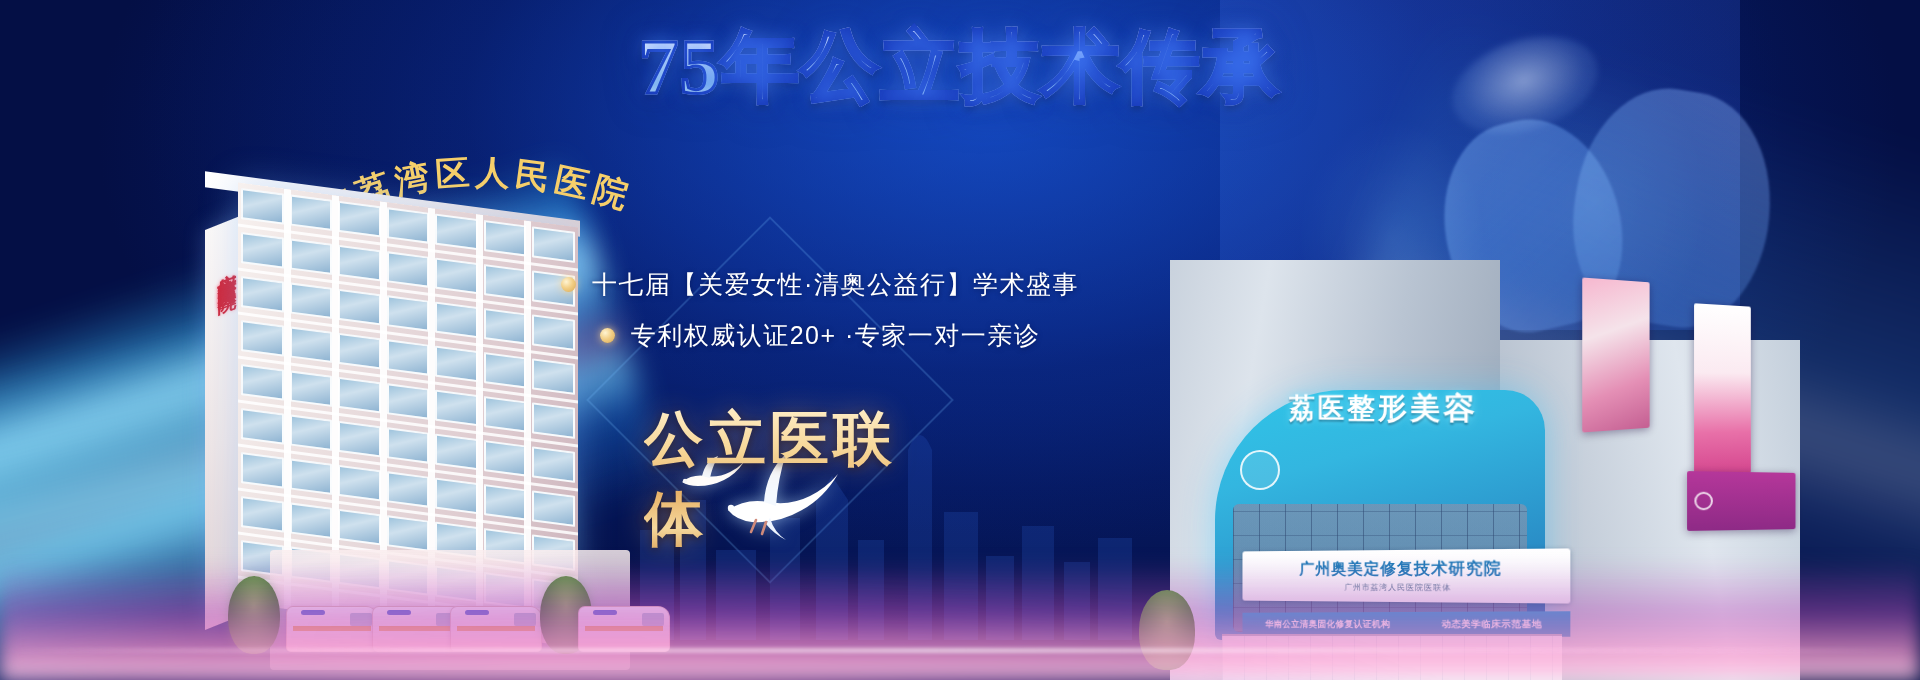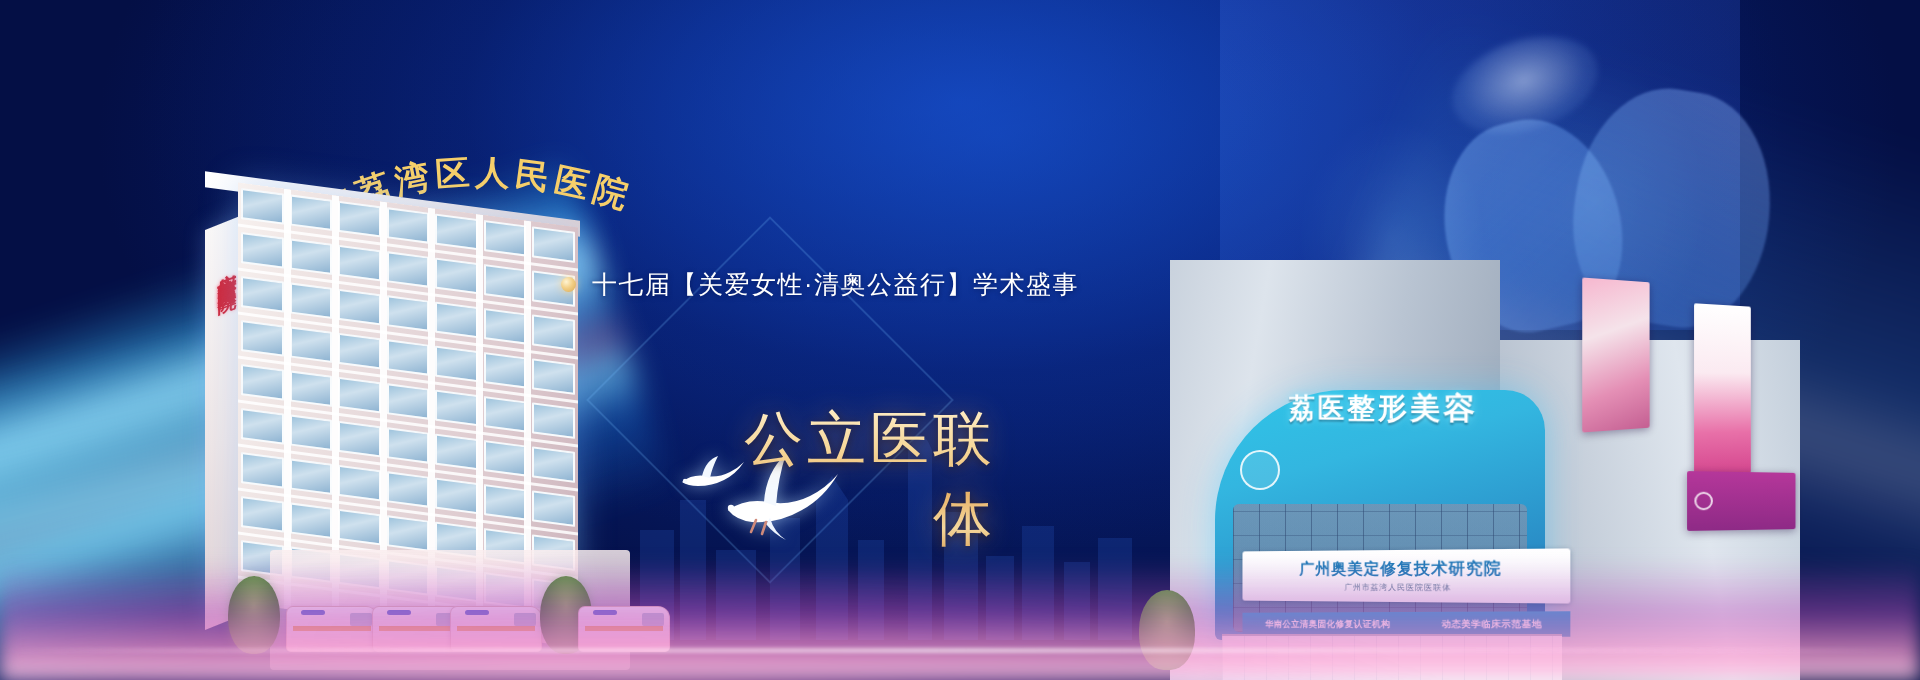--- a/index.html
+++ b/index.html
@@ -282,24 +282,24 @@
     letter-spacing:1.5px;white-space:nowrap;
     text-shadow:0 1px 5px rgba(5,20,80,.8);
   }
   .bdot{
     width:15px;height:15px;border-radius:50%;flex:0 0 auto;
     background:radial-gradient(circle at 35% 32%, #fff4d2 0%, #f2cf86 45%, #d8a752 100%);
     box-shadow:0 0 9px rgba(255,215,140,.8);
   }
 
   .gold-title{
-    position:absolute;left:696px;top:400px;width:300px;
-    text-align:right;
+    position:absolute;left:644px;top:400px;width:300px;
+    text-align:left;
     font-family:"Liberation Serif","DejaVu Serif",serif;
-    font-size:59px;font-weight:400;letter-spacing:4px;
+    font-size:59px;font-weight:700;letter-spacing:4px;
     background:linear-gradient(180deg,#fff0cd 0%,#f7d89a 30%,#e8b268 58%,#f5d79c 80%,#d79a4e 100%);
     -webkit-background-clip:text;background-clip:text;color:transparent;
     filter:drop-shadow(0 2px 4px rgba(50,20,0,.55)) drop-shadow(0 0 14px rgba(255,190,110,.35));
     pointer-events:none;
   }
 </style>
 </head>
 <body>
 
 <div id="banner">
@@ -504,24 +504,29 @@
       <span class="t"></span>
     </div>
     <div class="rb-tree"></div>
   </div>
 
   <div class="glow-bottom"></div>
   <div class="glow-bottom2"></div>
   <div class="horizon"></div>
 
   <div class="headline">
+    <div class="hl-line hl1">75年公立技术传承</div>
   </div>
 
   <div class="bullets">
     <div class="bullet">
       <span class="bdot"></span>
       <span>十七届【关爱女性·清奥公益行】学术盛事</span>
     </div>
+    <div class="bullet">
+      <span class="bdot"></span>
+      <span>专利权威认证20+ ·专家一对一亲诊</span>
+    </div>
   </div>
 
   <div class="gold-title">公立医联体</div>
 
 </div>
 
 </body></html>

